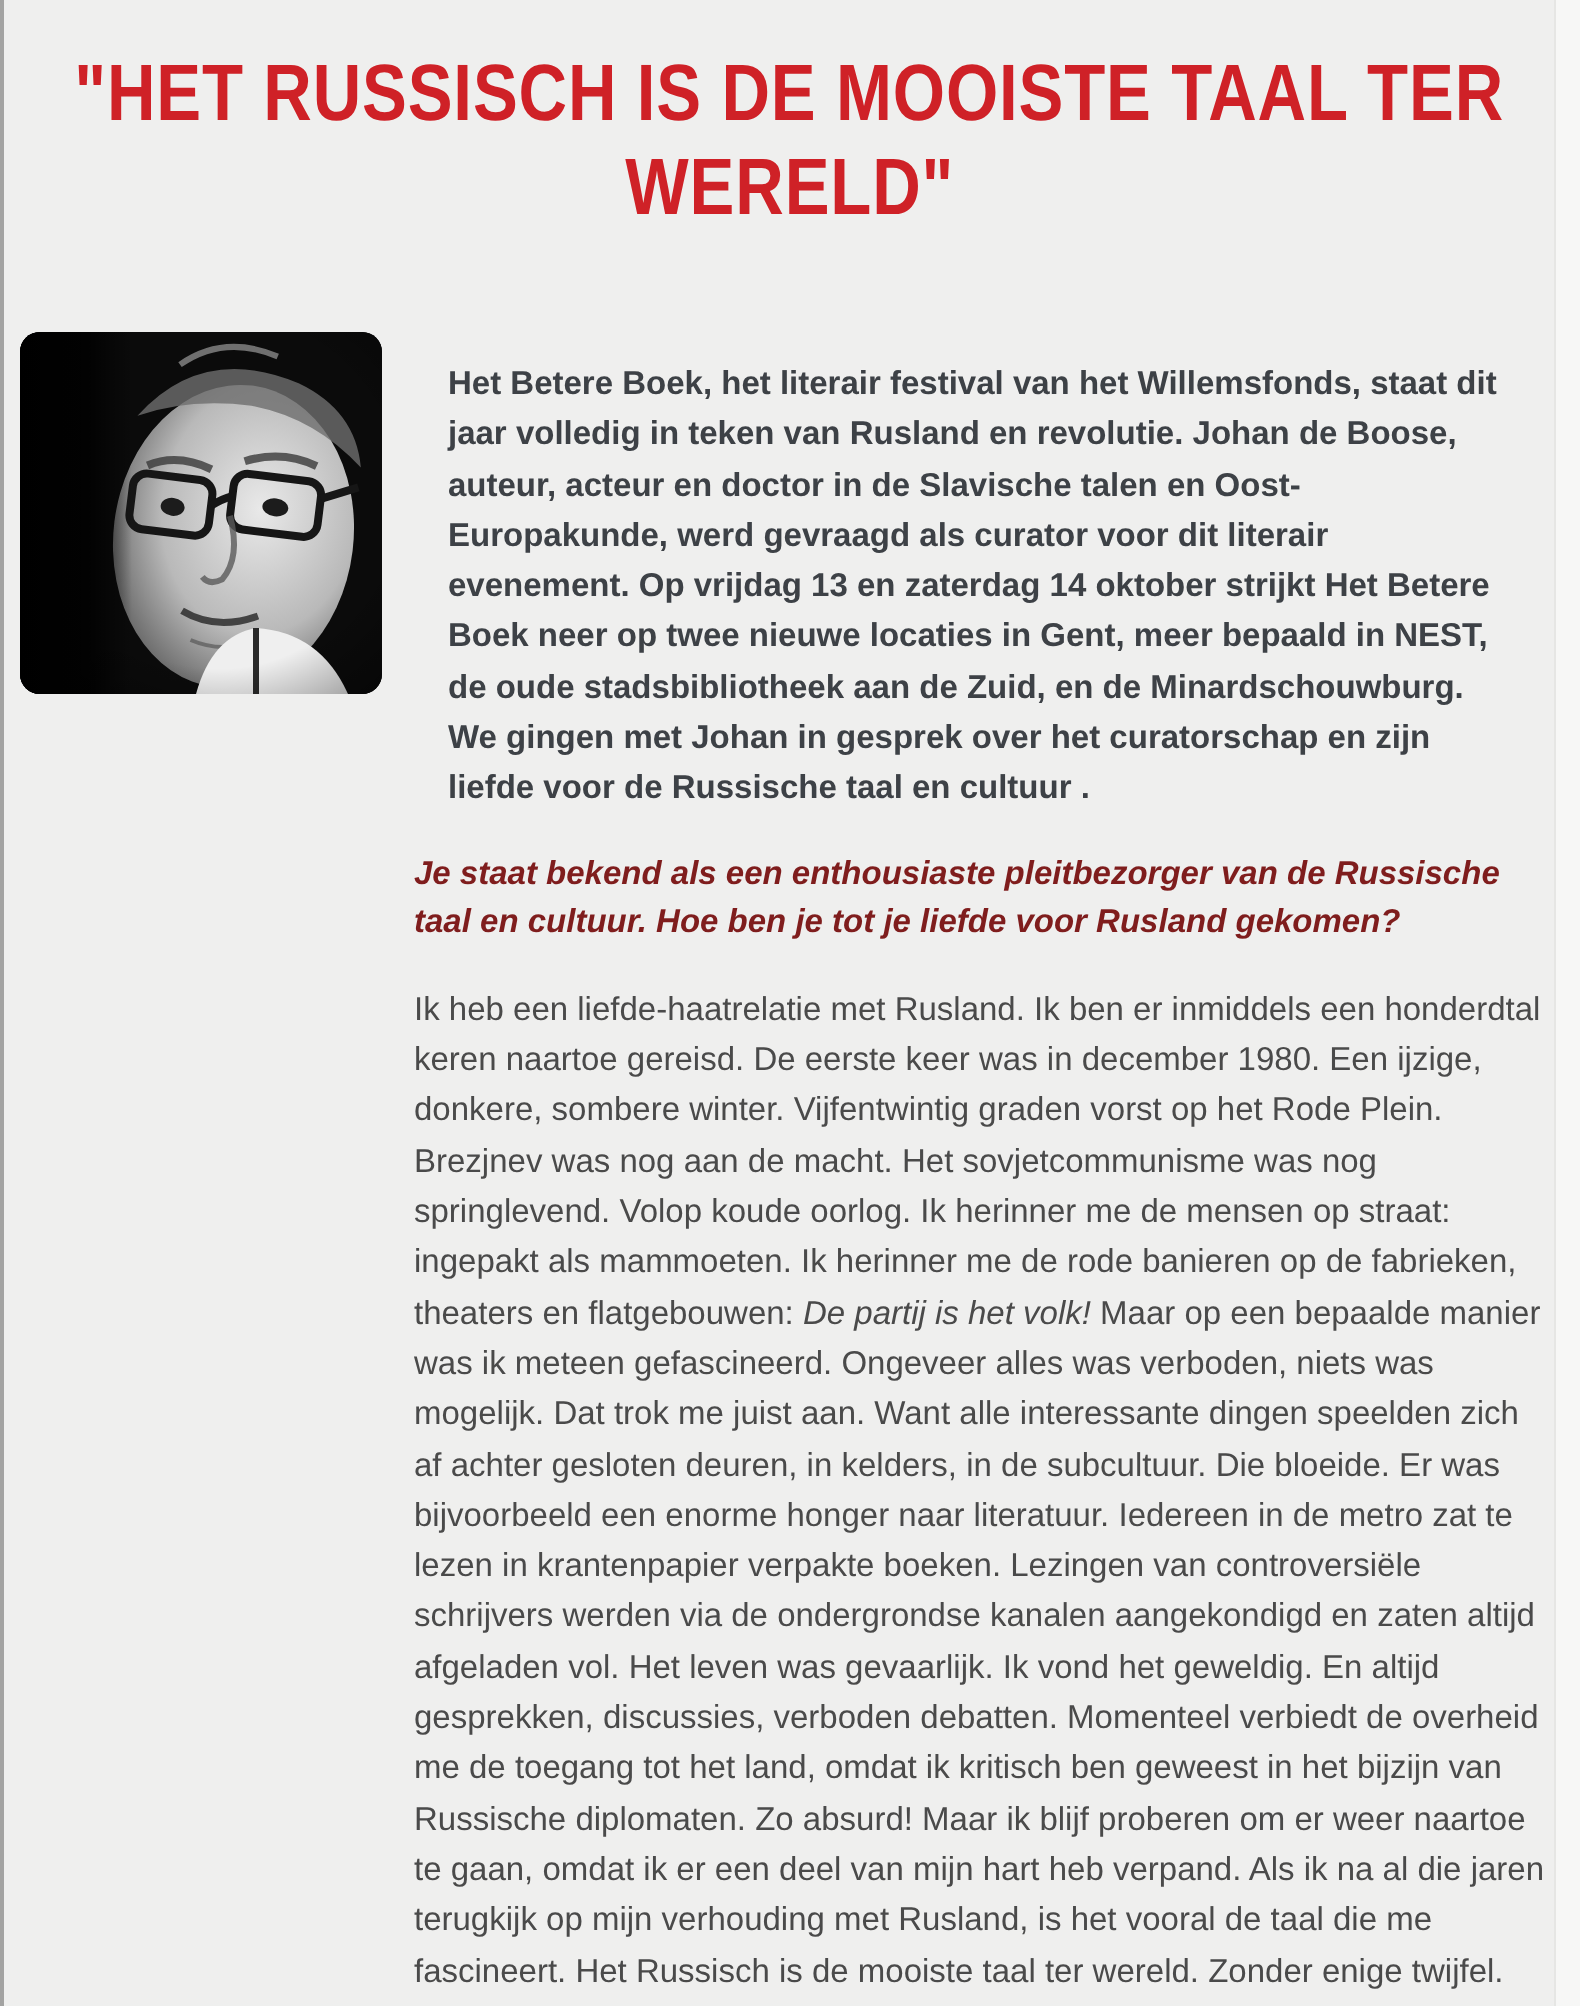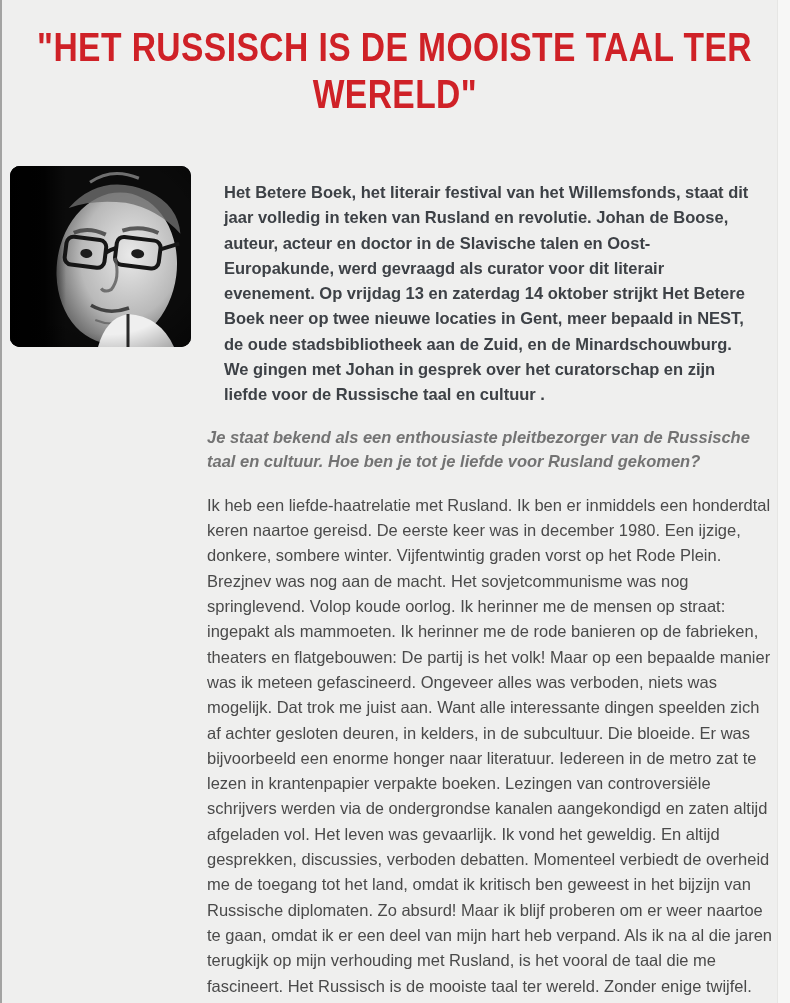--- a/index.html
+++ b/index.html
@@ -54,30 +54,30 @@
     font-size: 16.5px;
     line-height: 25.3px;
     color: #3d4146;
   }
   .question {
     margin: 16px 0 0 0;
     font-weight: bold;
     font-style: italic;
     font-size: 16.5px;
     line-height: 24.6px;
-    color: #737373;
+    color: #7f1d1d;
   }
   .answer {
     margin: 19px 0 0 0;
     font-weight: normal;
     font-size: 16.5px;
     line-height: 25.3px;
     color: #4a4a4a;
   }
-  .answer .inline-italic { }
+  .answer .inline-italic { font-style: italic; }
 </style>
 </head>
 <body>
 
 <div class="left-border"></div>
 <div class="scrollbar-gutter"></div>
 
 <div>
 
   <h1 class="title-wrap" style="margin:0;">

